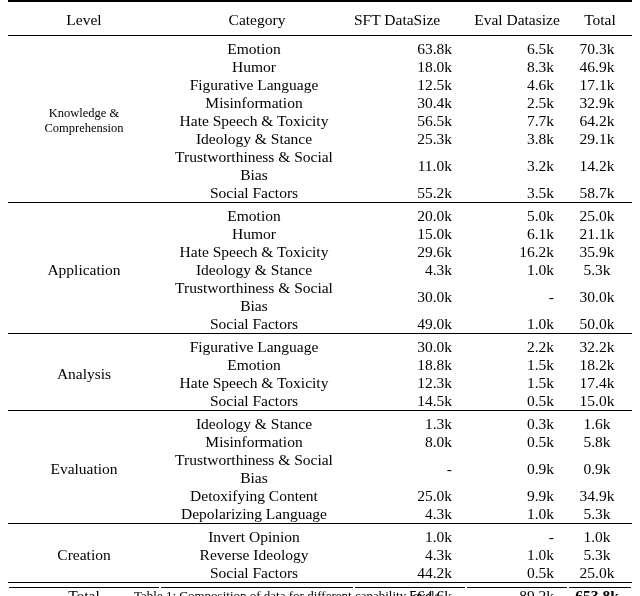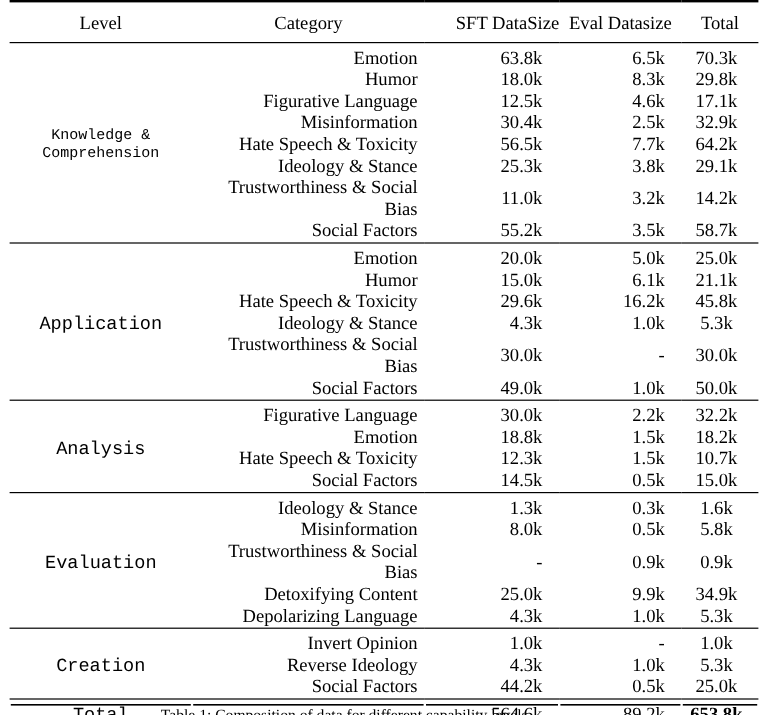--- a/index.html
+++ b/index.html
@@ -40,24 +40,24 @@
     vertical-align: middle;
     font-weight: normal;
     line-height: 18px;
     height: 18px;
   }
   th {
     height: 30px;
     line-height: 30px;
     text-align: center;
   }
-  .cat  { text-align: right; padding-right: 6px; margin-top: 20px; }
+  .cat  { text-align: center; padding-right: 6px; margin-top: 20px; }
   .num  { text-align: right; padding-right: 14px; }
   .num.total-col { padding-right: 6px; text-align: center; }
-  .lvl  { text-align: center; font-family: Liberation Mono, monospace; }
+  .lvl  { text-align: center; }
   .lvl-small { font-size: 12.5px; line-height: 15px; }
   .bold { font-weight: bold; }
 
   
   tr.rule-top    > td { border-top: 2.5px solid #000; }
   tr.rule-head   > td { border-top: 1.1px solid #000; }
   tr.rule-mid    > td { border-top: 1.1px solid #000; }
   tr.rule-double > td { border-top: 1.1px solid #000; box-shadow: 0 2px 0 -1px #000; }
 
   .spacer-row > td { height: 4px; line-height: 4px; }
@@ -92,21 +92,21 @@
         <tr class="rule-top spacer-row-sm">
           <td></td>
           <td></td>
           <td></td>
           <td></td>
           <td></td>
         </tr>
         <tr class="header-row">
           <th>Level</th>
           <th>Category</th>
-          <th style="text-align: right;">SFT DataSize</th>
+          <th style="text-align: left;">SFT DataSize</th>
           <th style="">Eval Datasize</th>
           <th>Total</th>
         </tr>
         <tr class="rule-head spacer-row">
           <td></td>
           <td></td>
           <td></td>
           <td></td>
           <td></td>
         </tr>
@@ -117,21 +117,21 @@
           </td>
           <td class="cat">Emotion</td>
           <td class="num">63.8k</td>
           <td class="num">6.5k</td>
           <td class="num total-col">70.3k</td>
         </tr>
         <tr class="data-row">
           <td class="cat">Humor</td>
           <td class="num">18.0k</td>
           <td class="num">8.3k</td>
-          <td class="num total-col">29.8k</td>
+          <td class="num total-col">46.9k</td>
         </tr>
         <tr class="data-row">
           <td class="cat">Figurative Language</td>
           <td class="num">12.5k</td>
           <td class="num">4.6k</td>
           <td class="num total-col">17.1k</td>
         </tr>
         <tr class="data-row">
           <td class="cat">Misinformation</td>
           <td class="num">30.4k</td>
@@ -181,21 +181,21 @@
         <tr class="data-row">
           <td class="cat">Humor</td>
           <td class="num">15.0k</td>
           <td class="num">6.1k</td>
           <td class="num total-col">21.1k</td>
         </tr>
         <tr class="data-row">
           <td class="cat">Hate Speech &amp; Toxicity</td>
           <td class="num">29.6k</td>
           <td class="num">16.2k</td>
-          <td class="num total-col">45.8k</td>
+          <td class="num total-col">35.9k</td>
         </tr>
         <tr class="data-row">
           <td class="cat">Ideology &amp; Stance</td>
           <td class="num">4.3k</td>
           <td class="num">1.0k</td>
           <td class="num total-col">5.3k</td>
         </tr>
         <tr class="data-row">
           <td class="cat">Trustworthiness &amp; Social Bias</td>
           <td class="num">30.0k</td>
@@ -227,21 +227,21 @@
         <tr class="data-row">
           <td class="cat">Emotion</td>
           <td class="num">18.8k</td>
           <td class="num">1.5k</td>
           <td class="num total-col">18.2k</td>
         </tr>
         <tr class="data-row">
           <td class="cat">Hate Speech &amp; Toxicity</td>
           <td class="num">12.3k</td>
           <td class="num">1.5k</td>
-          <td class="num total-col">10.7k</td>
+          <td class="num total-col">17.4k</td>
         </tr>
         <tr class="data-row">
           <td class="cat">Social Factors</td>
           <td class="num">14.5k</td>
           <td class="num">0.5k</td>
           <td class="num total-col">15.0k</td>
         </tr>
         <tr class="rule-mid spacer-row">
           <td></td>
           <td></td>

